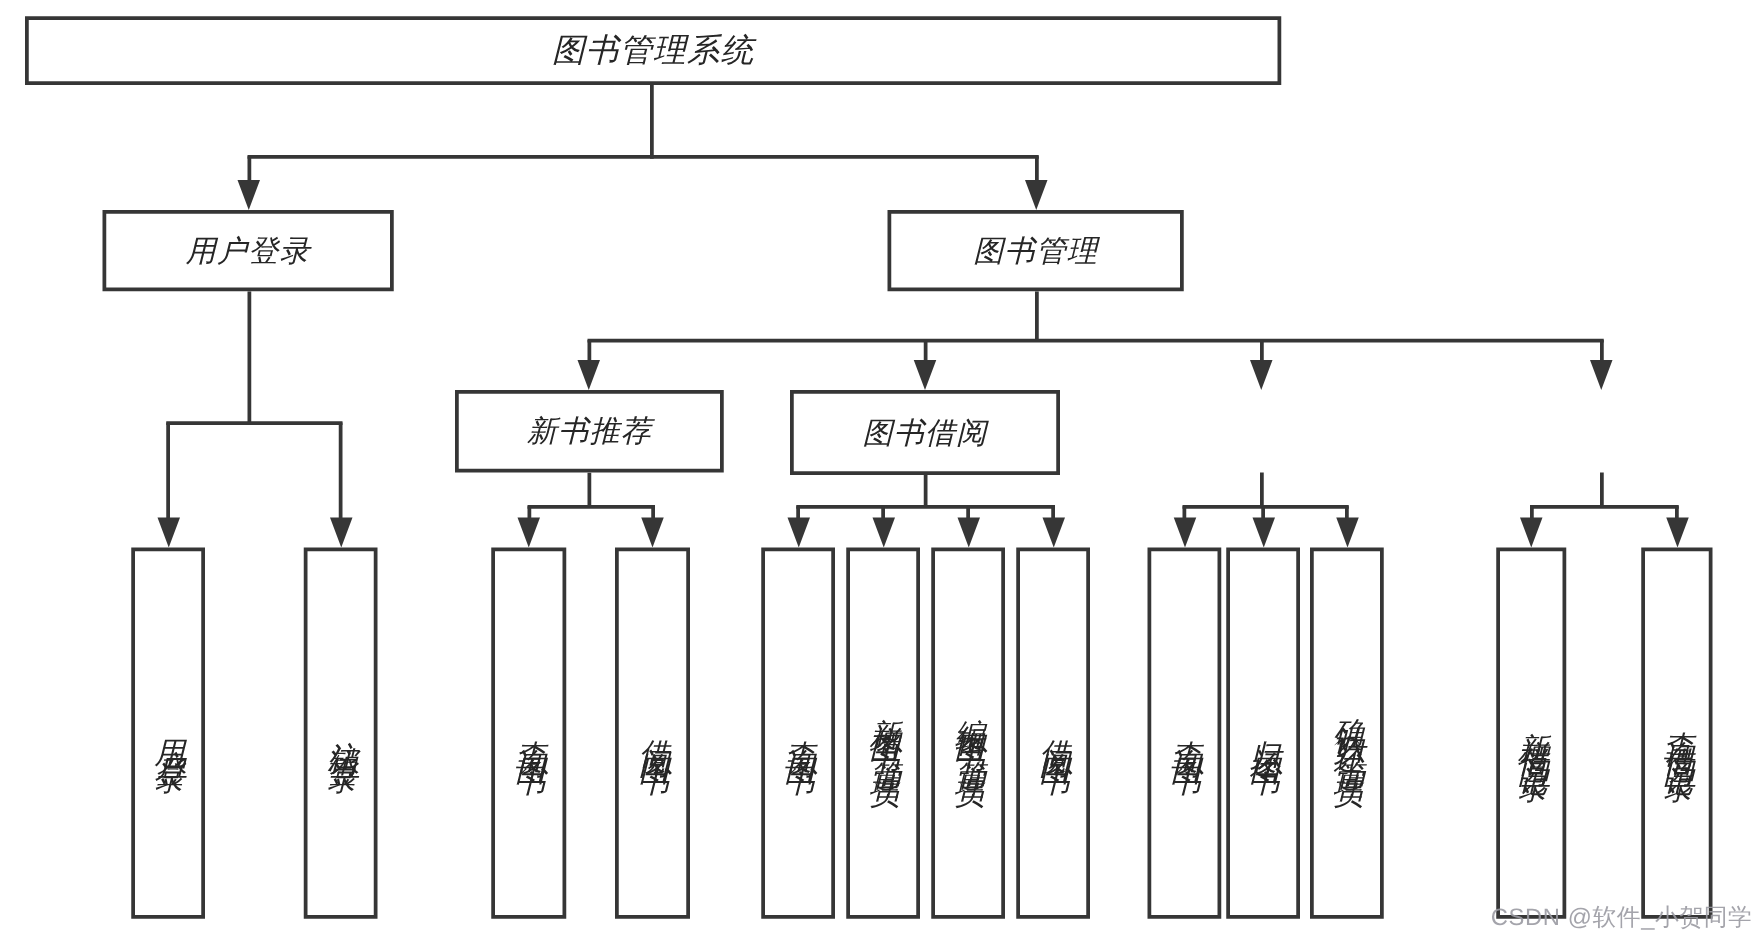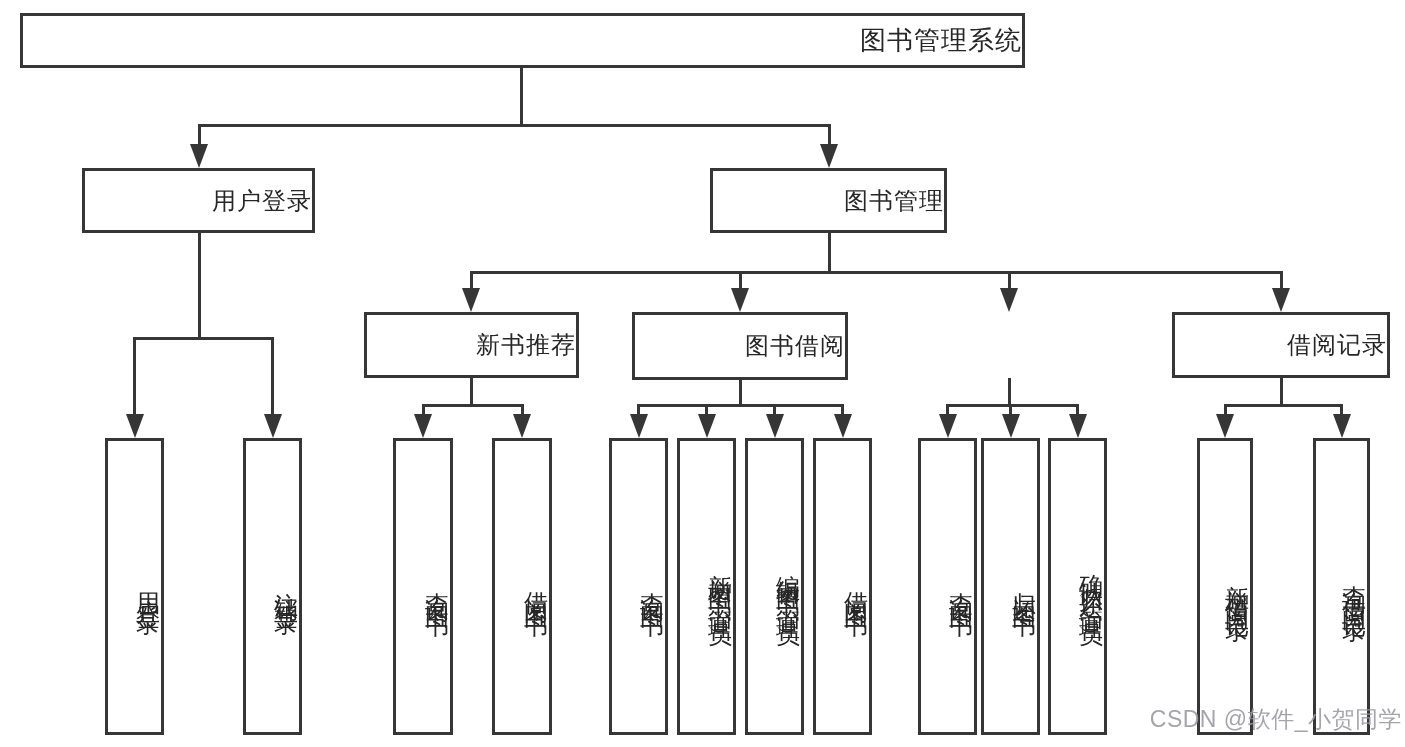--- a/index.html
+++ b/index.html
@@ -13,34 +13,35 @@
   .hl { position:absolute; height:3px; background:#363636; }
   .arrow {
     position:absolute; width:0; height:0;
     border-left:9px solid transparent; border-right:9px solid transparent;
     border-top:24px solid #363636;
   }
   
   .node {
     position:absolute; box-sizing:border-box; background:#ffffff;
     border:3px solid #363636; color:#262626;
-    display:flex; align-items:center; justify-content:flex-end;
+    display:flex; align-items:center; justify-content:center;
     white-space:nowrap;
+    font-style:italic;
   }
   .node span { display:block; }
   .root-label { font-size:26px; letter-spacing:1px; }
   .h-label   { font-size:24px; letter-spacing:1px; }
   .vtext {
     writing-mode:vertical-rl; text-orientation:mixed;
     font-size:24px; line-height:1.1; letter-spacing:7px;
     white-space:nowrap;
   }
   .watermark {
-    position:absolute; right:3px; bottom:12px; z-index:5;
-    font-size:23px; letter-spacing:0.5px; color:rgba(154,154,162,0.9);
+    position:absolute; right:3px; bottom:0; z-index:5;
+    font-size:19px; letter-spacing:0.5px; color:rgba(154,154,162,0.9);
   }
 </style>
 </head>
 <body>
 
 <div id="canvas">
 
   <div class="vl" style="left:519.5px;top:68px;height:59px;"></div>
   <div class="hl" style="left:197.5px;top:123.5px;width:633px;"></div>
   <div class="vl" style="left:197.5px;top:125px;height:20px;"></div>
@@ -109,23 +110,20 @@
   <div class="node" style="left:364px;top:312px;width:215px;height:66px;">
     <span class="h-label">新书推荐</span>
   </div>
 
   <div class="node" style="left:710px;top:168px;width:237px;height:65px;">
     <span class="h-label">图书管理</span>
   </div>
   <div class="node" style="left:632px;top:312px;width:216px;height:68px;">
     <span class="h-label">图书借阅</span>
   </div>
-  <div class="node" style="left:1172px;top:312px;width:218px;height:66px;">
-    <span class="h-label">借阅记录</span>
-  </div>
 
   <div class="node" style="left:105px;top:438px;width:59px;height:297px;">
     <span class="vtext">用户登录</span>
   </div>
   <div class="node" style="left:243px;top:438px;width:59px;height:297px;">
     <span class="vtext">注销登录</span>
   </div>
 
   <div class="node" style="left:393px;top:438px;width:60px;height:297px;">
     <span class="vtext">查询图书</span>

